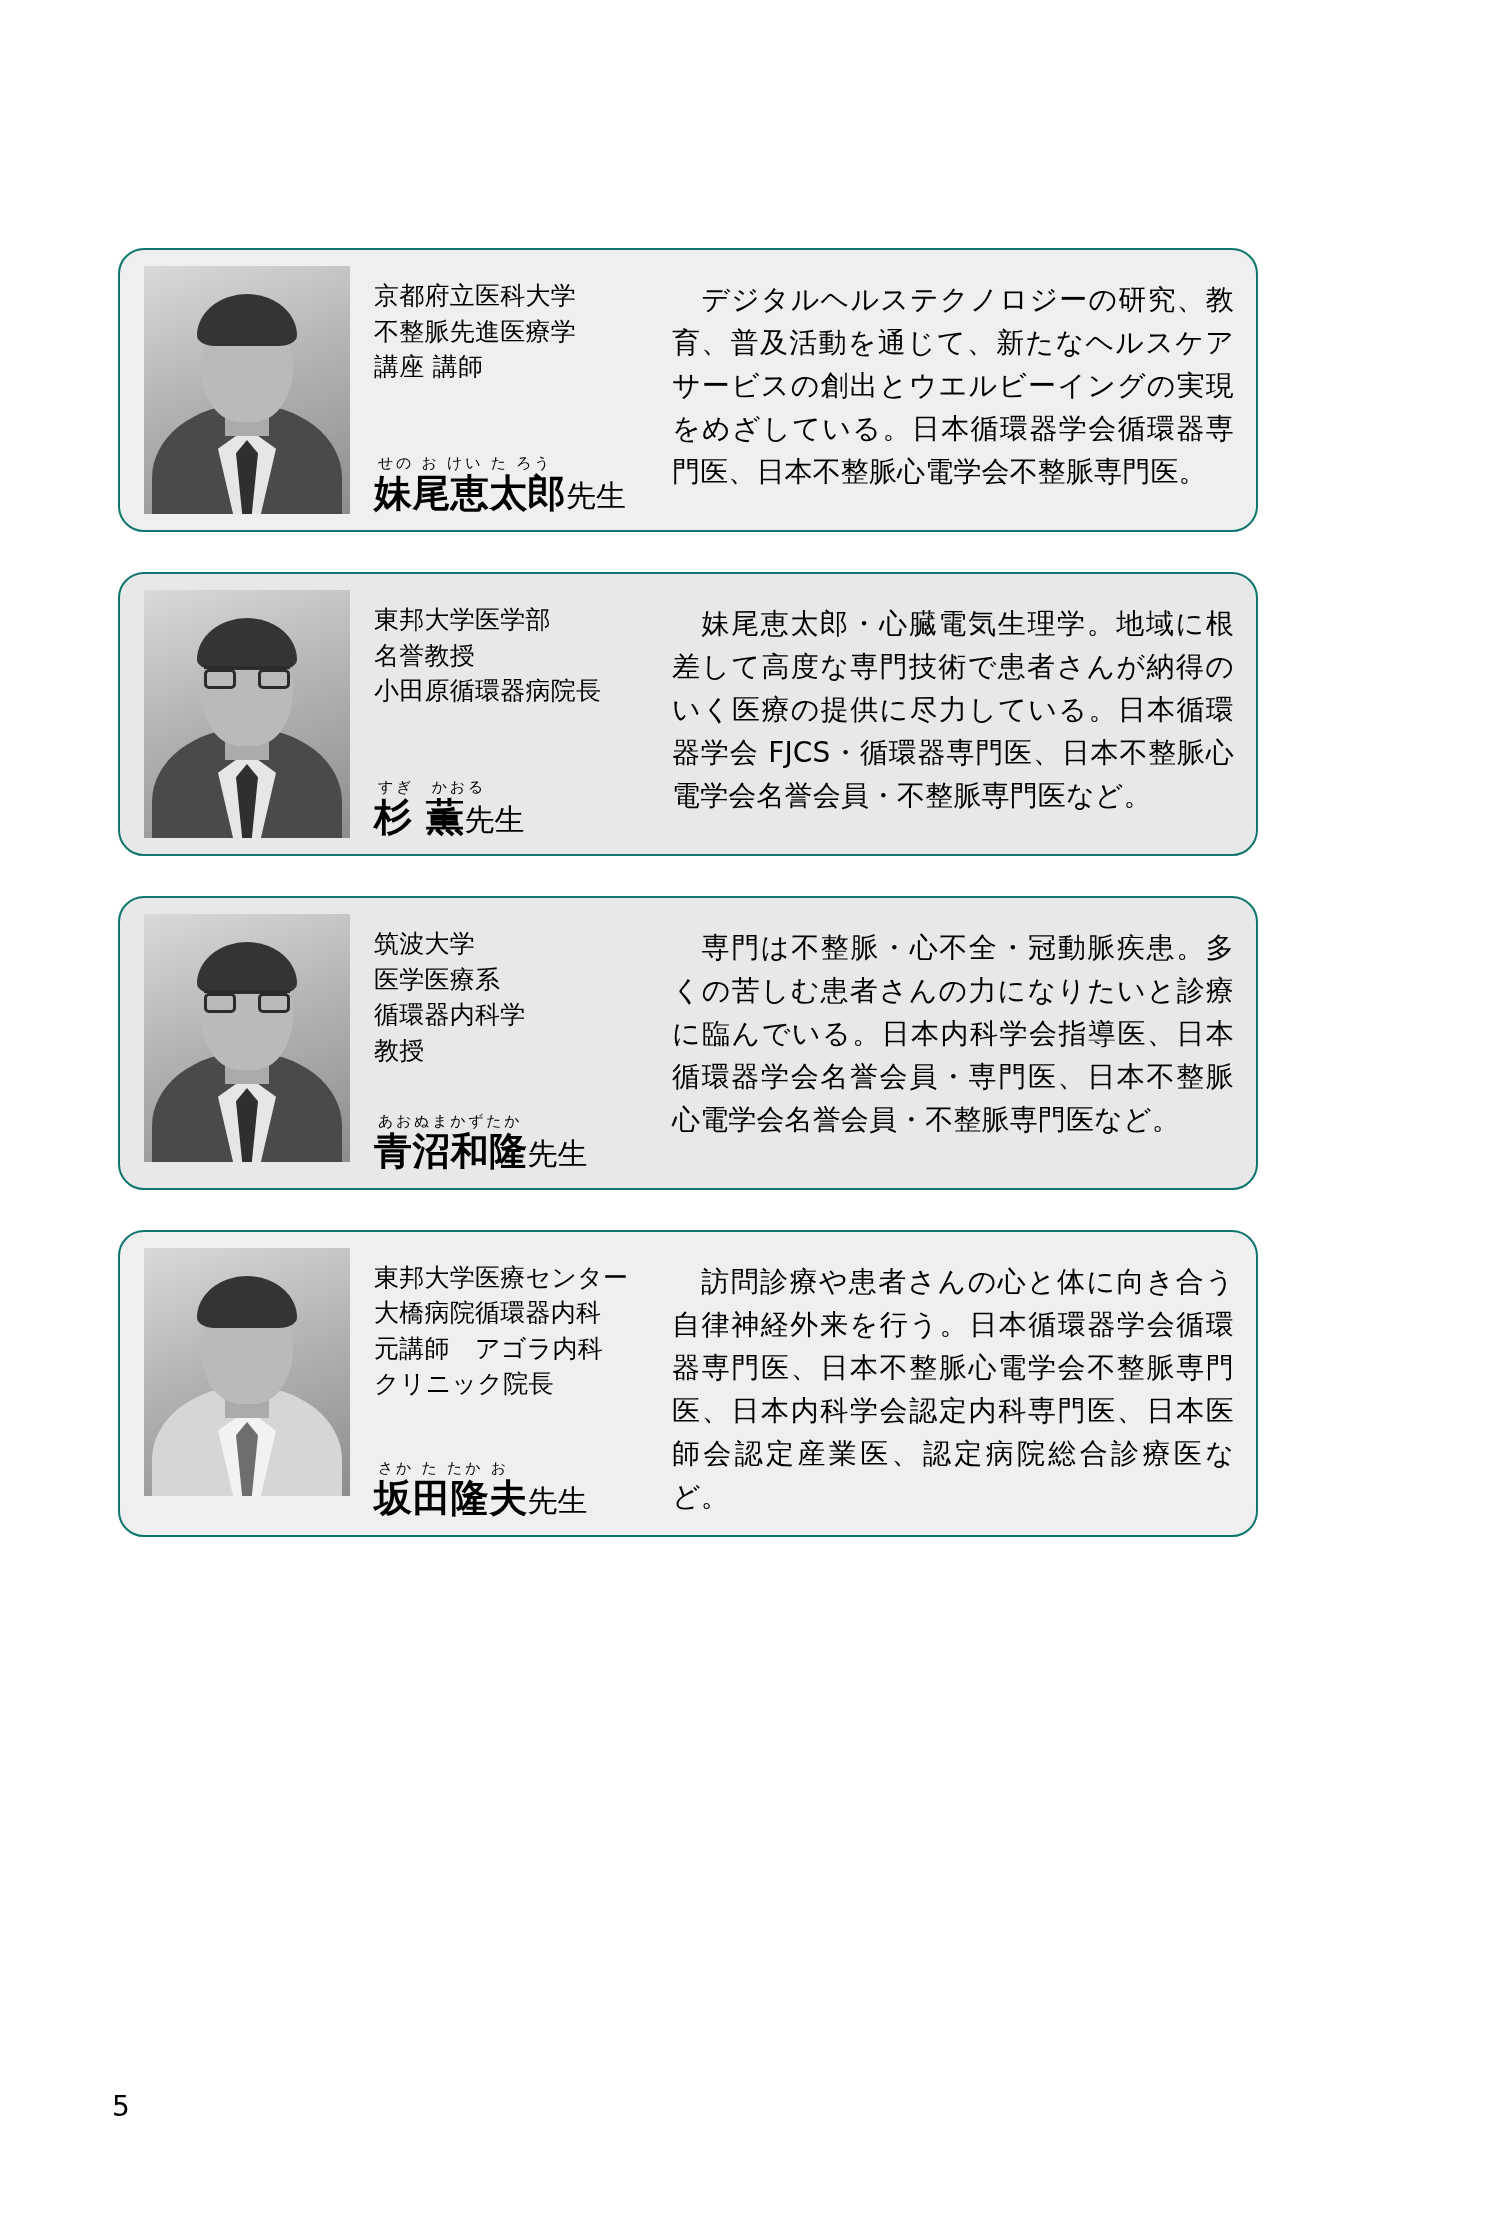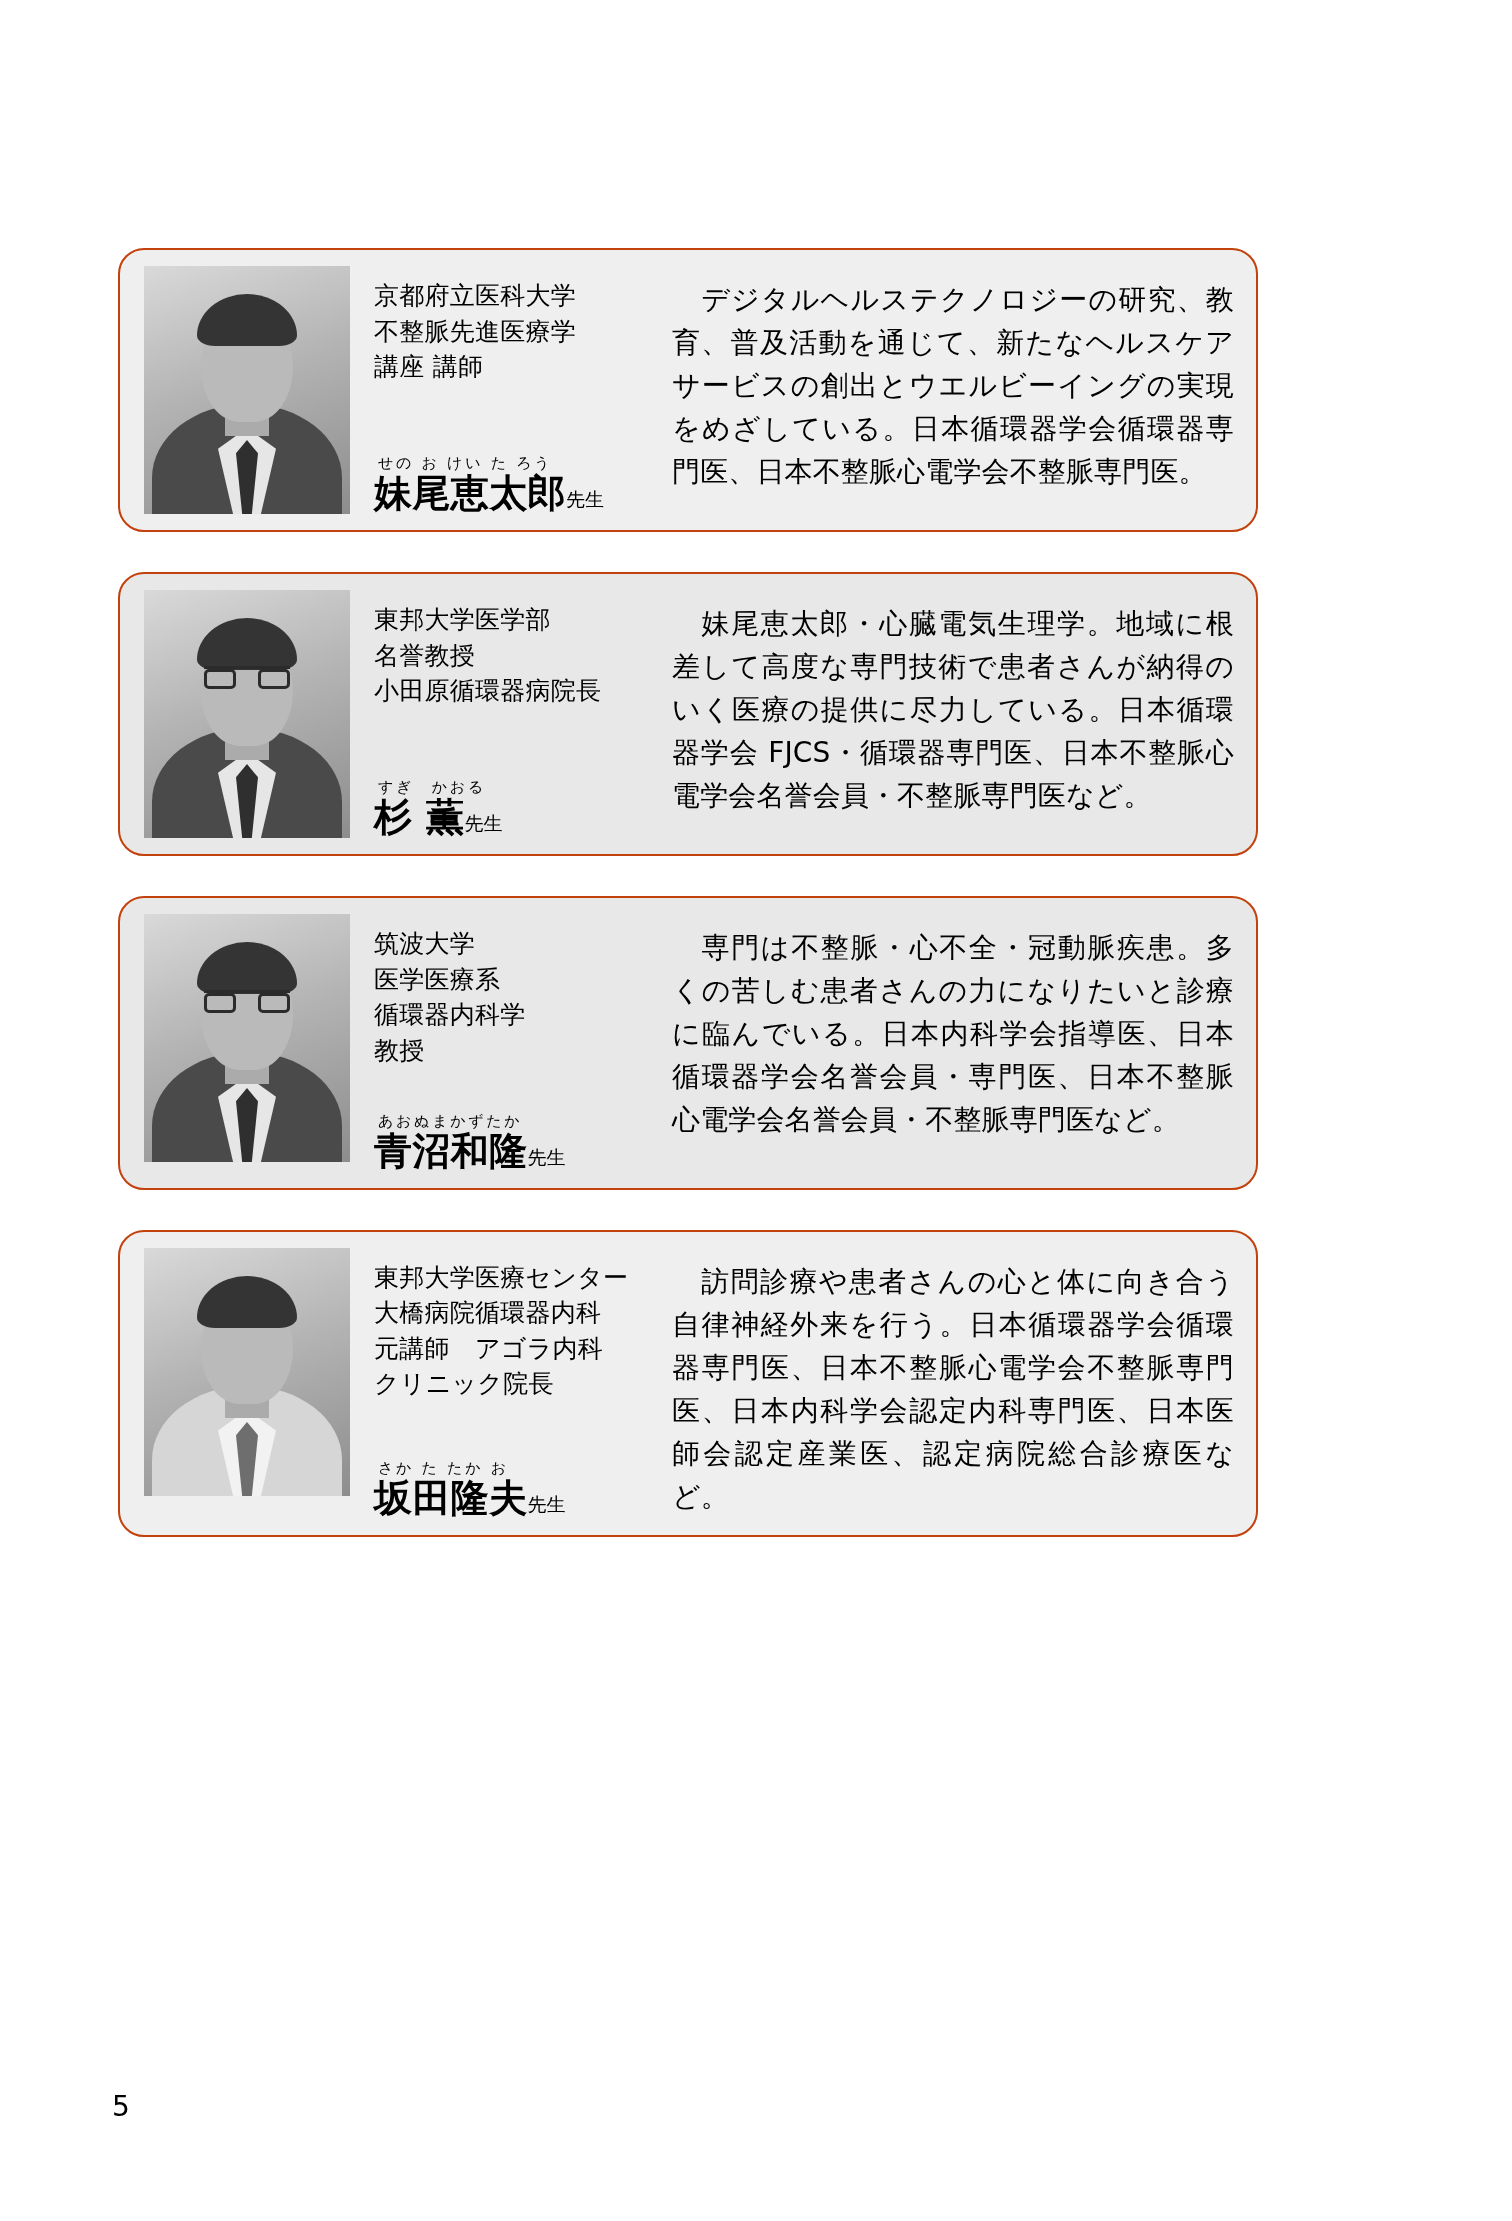--- a/index.html
+++ b/index.html
@@ -22,21 +22,21 @@
     background: #fff;
   }
   .cards {
     position: absolute;
     left: 118px;
     top: 248px;
     width: 1140px;
   }
   .card {
     position: relative;
-    border: 2px solid #c2410c;
+    border: 2px solid #0f766e;
     border-radius: 26px;
     background: #e8e8e8;
     box-sizing: border-box;
     display: flex;
     flex-direction: row;
     align-items: stretch;
     padding: 16px 18px 16px 18px;
     margin-bottom: 40px;
     overflow: hidden;
   }
@@ -176,21 +176,21 @@
     align-items: baseline;
     white-space: pre;
   }
   .name {
     font-size: 38px;
     font-weight: bold;
     line-height: 1.05;
     letter-spacing: 0.01em;
   }
   .sensei {
-    font-size: 19px;
+    font-size: 30px;
     line-height: 1;
     letter-spacing: 0;
   }
 
   .bio-col {
     flex: 1 1 auto;
     padding-left: 16px;
     padding-top: 12px;
     padding-right: 4px;
     box-sizing: border-box;

